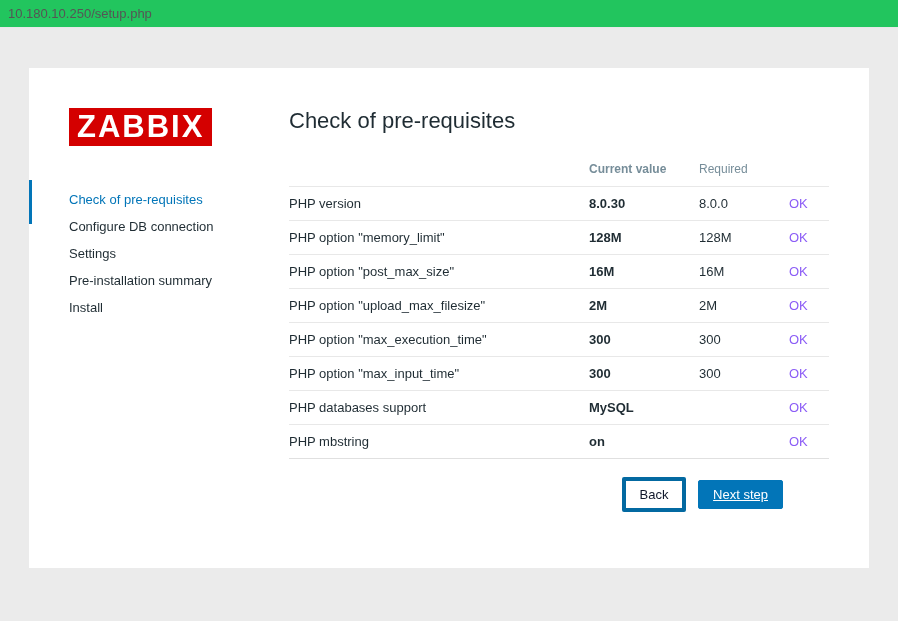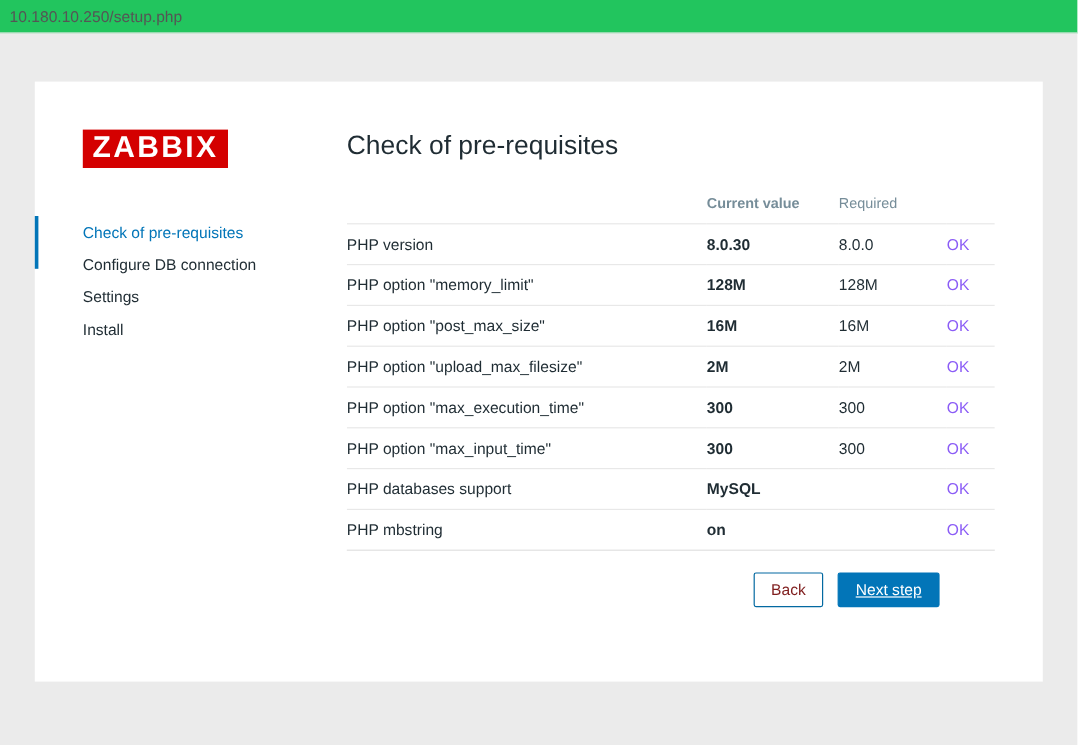--- a/index.html
+++ b/index.html
@@ -35,21 +35,21 @@
       padding: 0 40px 0 40px;
     }
     .left {
       width: 220px;
       flex-shrink: 0;
     }
     .logo {
       background: #d40000;
       color: #fff;
       font-weight: bold;
-      font-size: 25px;
+      font-size: 31px;
       letter-spacing: 2px;
       padding: 2px 8px;
       display: inline-block;
       line-height: 1.1;
       margin-bottom: 40px;
     }
     .nav { list-style: none; }
     .nav li {
       padding: 6px 0 6px 0;
       margin-left: 0;
@@ -112,22 +112,22 @@
     .btn {
       display: inline-block;
       padding: 6px 14px;
       font-size: 13px;
       border-radius: 2px;
       cursor: pointer;
       margin-left: 8px;
     }
     .btn-back {
       background: #fff;
-      color: #7f1d1d;
-      border: 1px solid #0369a1;
+      color: #0f172a;
+      border: 4px solid #0369a1;
     }
     .btn-next {
       background: #0275b8;
       color: #fff;
       border: 1px solid #0275b8;
       text-decoration: underline;
     }
     
     .table-wrap::-webkit-scrollbar { width: 8px; }
     .table-wrap::-webkit-scrollbar-track { background: #f5f5f5; }
@@ -146,20 +146,21 @@
       <div class="left">
         <div class="left-content">
           <div class="bar"></div>
           <div class="logo">
             <span>ZABBIX</span>
           </div>
           <ul class="nav" id="nav-list">
               <li class="active"><span>Check of pre-requisites</span></li>
               <li><span>Configure DB connection</span></li>
               <li><span>Settings</span></li>
+              <li><span>Pre-installation summary</span></li>
               <li><span>Install</span></li>
             </ul>
         </div>
       </div>
 
       <div class="right">
         <h1>Check of pre-requisites</h1>
 
         <div class="table-wrap">
           <table>

